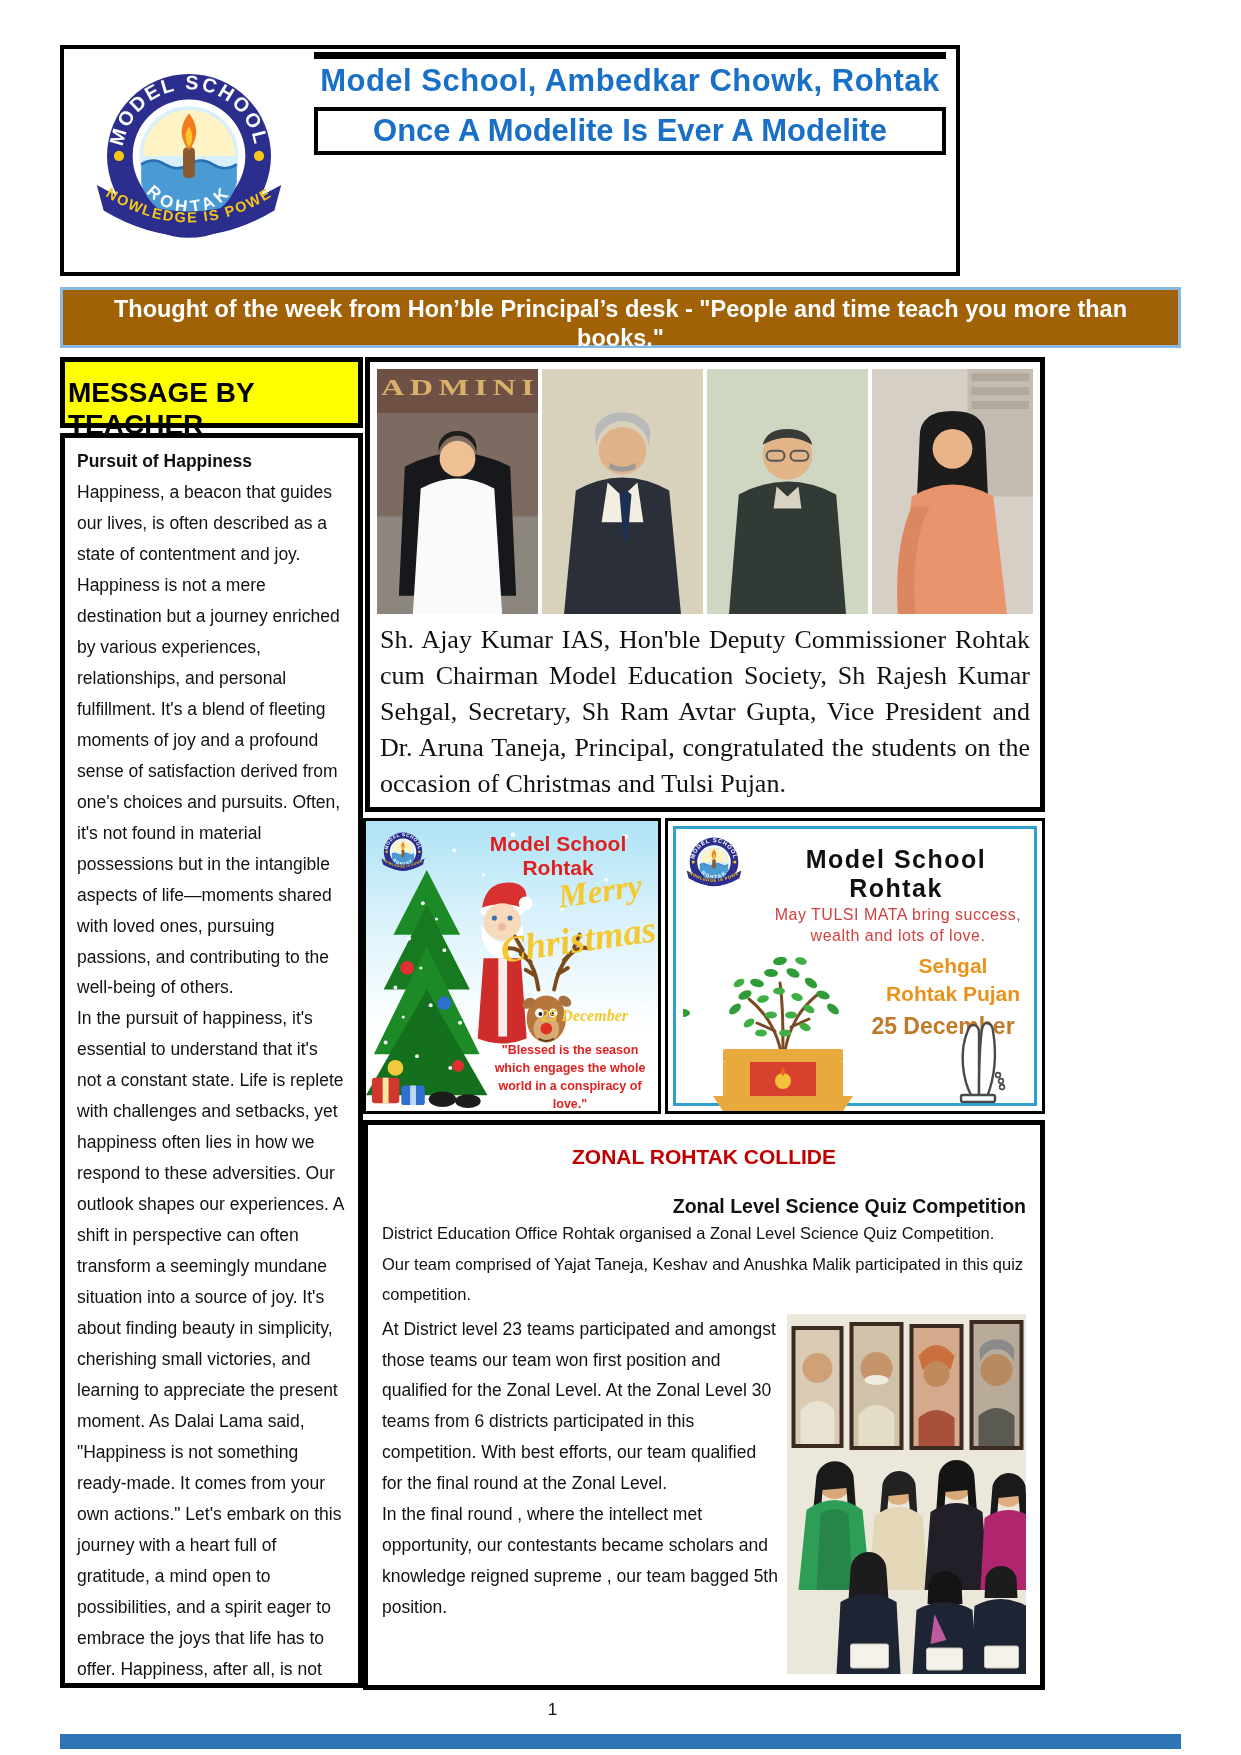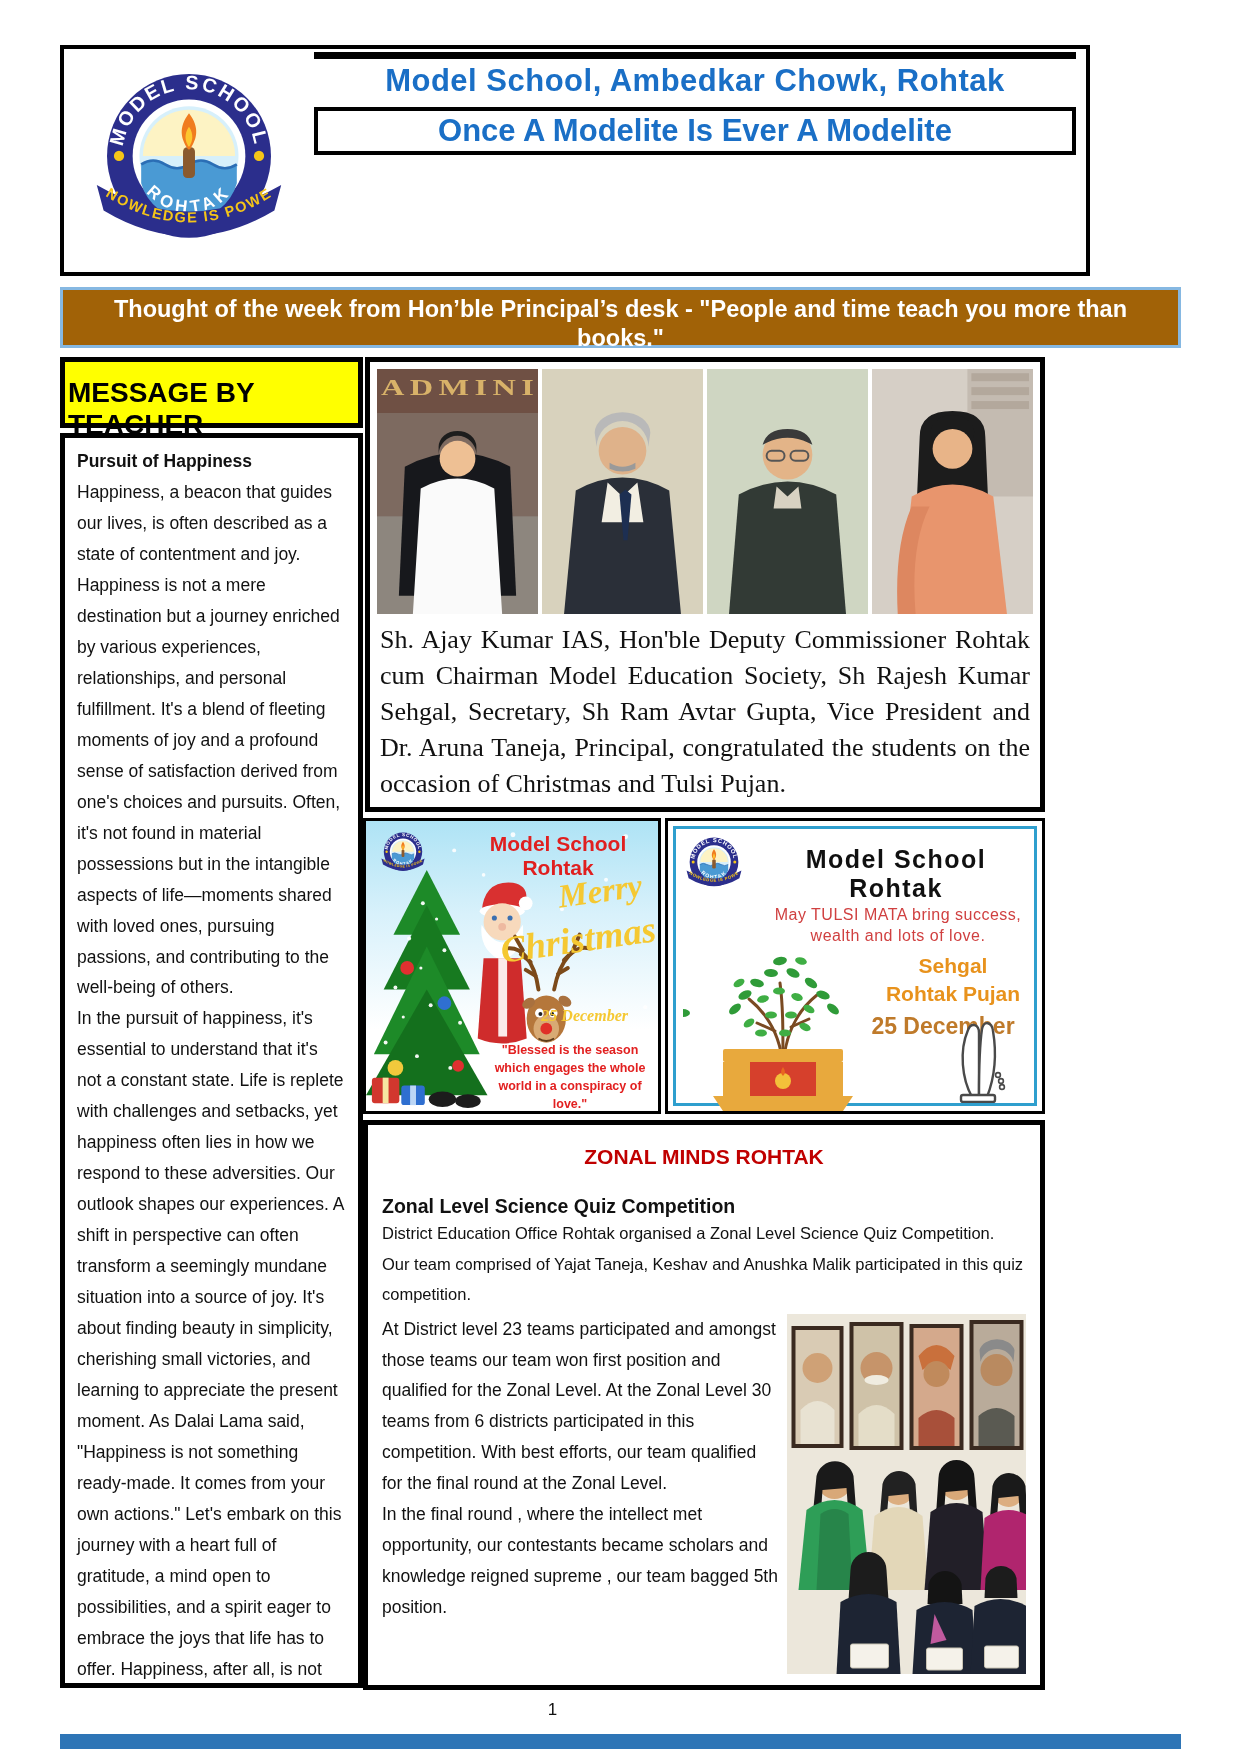--- a/index.html
+++ b/index.html
@@ -1,21 +1,21 @@
 <!DOCTYPE html>
 <html><head>
 <meta charset="utf-8">
 <style>
   * { margin:0; padding:0; box-sizing:border-box; }
   html,body { background:#ffffff; }
   body { width:1241px; height:1755px; position:relative; font-family:"Liberation Sans",sans-serif; color:#111; }
   .abs { position:absolute; }
 
   
-  .header-box { left:60px; top:45px; width:1030px; height:231px; border:4px solid #000; background:#fff; display:flex; }
+  .header-box { left:60px; top:45px; width:900px; height:231px; border:4px solid #000; background:#fff; display:flex; }
   .logo-wrap { width:250px; display:flex; align-items:center; justify-content:center; }
   .logo-lg { width:222px; height:212px; }
   .header-right { flex:1; padding:0 10px 0 0; display:flex; flex-direction:column; }
   .top-rule { height:7px; background:#000; margin-top:3px; }
   .school-name { font-size:31px; font-weight:bold; color:#1a6fc6; text-align:center; padding-top:4px; letter-spacing:0.5px; }
   .nl-title { font-size:96px; font-weight:bold; text-align:center; line-height:0.93; letter-spacing:2px;
               color:#1e5a77; -webkit-text-stroke:3.5px #f0a055; paint-order:stroke fill;
               text-shadow:6px 6px 0 #bdbdbd; margin-top:-2px; height:95px; }
   .date-bar { border:4px solid #000; margin-top:8px; font-family:"Liberation Serif",serif; font-weight:bold;
               font-size:27px; display:flex; justify-content:space-between; padding:1px 88px 1px 10px; }
@@ -70,21 +70,21 @@
   .tulsi-pujan { position:absolute; left:200px; top:161px; width:170px; text-align:center; color:#e8921c;
                  font-weight:bold; font-size:21px; }
   .tulsi-date { position:absolute; left:190px; top:192px; width:170px; text-align:center; color:#bf7a2a;
                 font-weight:bold; font-size:23px; }
   .plant-svg { position:absolute; left:15px; top:118px; width:195px; height:172px; }
   .hands-svg { position:absolute; right:16px; bottom:8px; width:98px; height:86px; }
 
   
   .zonal-box { left:363px; top:1120px; width:682px; height:570px; border:5px solid #000; padding:8px 14px; overflow:hidden; }
   .z-title { color:#c00000; font-weight:bold; font-size:21px; text-align:center; margin-top:12px; }
-  .z-sub { font-weight:bold; font-size:19.5px; margin-top:26px; }
+  .z-sub { font-weight:bold; font-size:19.5px; margin-top:26px;text-align:right; }
   .z-intro { font-size:16.5px; line-height:1.85; margin-top:0; }
   .z-cols { display:flex; margin-top:4px; }
   .z-left { width:405px; font-size:17.5px; line-height:1.77; padding-right:6px; }
   .z-left p { margin:0; }
   .z-photo { flex:1; position:relative; }
   .z-photo svg { width:100%; height:360px; display:block; }
 
   
   .page-num { left:60px; top:1700px; width:985px; text-align:center; font-size:17px; color:#111; }
   .bottom-bar { left:60px; top:1734px; width:1121px; height:15px; background:#2e75b6; }
@@ -351,21 +351,21 @@
         <path d="M51,80 C51,56 51,32 54,12 C56,3 64,5 65,14 C69,38 66,62 59,80 Z"></path>
         <rect x="33" y="78" width="34" height="7" rx="2"></rect>
       </g>
       <circle cx="70" cy="58" r="2.4" fill="none" stroke="#4a4a4a" stroke-width="1.6"></circle>
       <circle cx="73" cy="64" r="2.4" fill="none" stroke="#4a4a4a" stroke-width="1.6"></circle>
       <circle cx="74" cy="70" r="2.4" fill="none" stroke="#4a4a4a" stroke-width="1.6"></circle>
     </svg>
   </div>
 
   <div class="abs zonal-box">
-    <div class="z-title">ZONAL MINDS ROHTAK</div>
+    <div class="z-title">ZONAL ROHTAK COLLIDE</div>
     <div class="z-sub">Zonal Level Science Quiz Competition</div>
     <p class="z-intro">District Education Office Rohtak organised a Zonal Level Science Quiz Competition. Our team comprised of Yajat Taneja, Keshav and Anushka Malik participated in this quiz competition.</p>
     <div class="z-cols">
       <div class="z-left">
         <p>At District level 23 teams participated and amongst those teams our team won first position and qualified for the Zonal Level. At the Zonal Level 30 teams from 6 districts participated in this competition. With best efforts, our team qualified for the final round at the Zonal Level.</p>
         <p>In the final round , where the intellect met opportunity, our contestants became scholars and knowledge reigned supreme , our team bagged 5th position.</p>
       </div>
       <div class="z-photo">
         <svg viewBox="0 0 240 360" preserveAspectRatio="xMidYMid slice">
           <rect width="240" height="360" fill="#ece7db"></rect>

